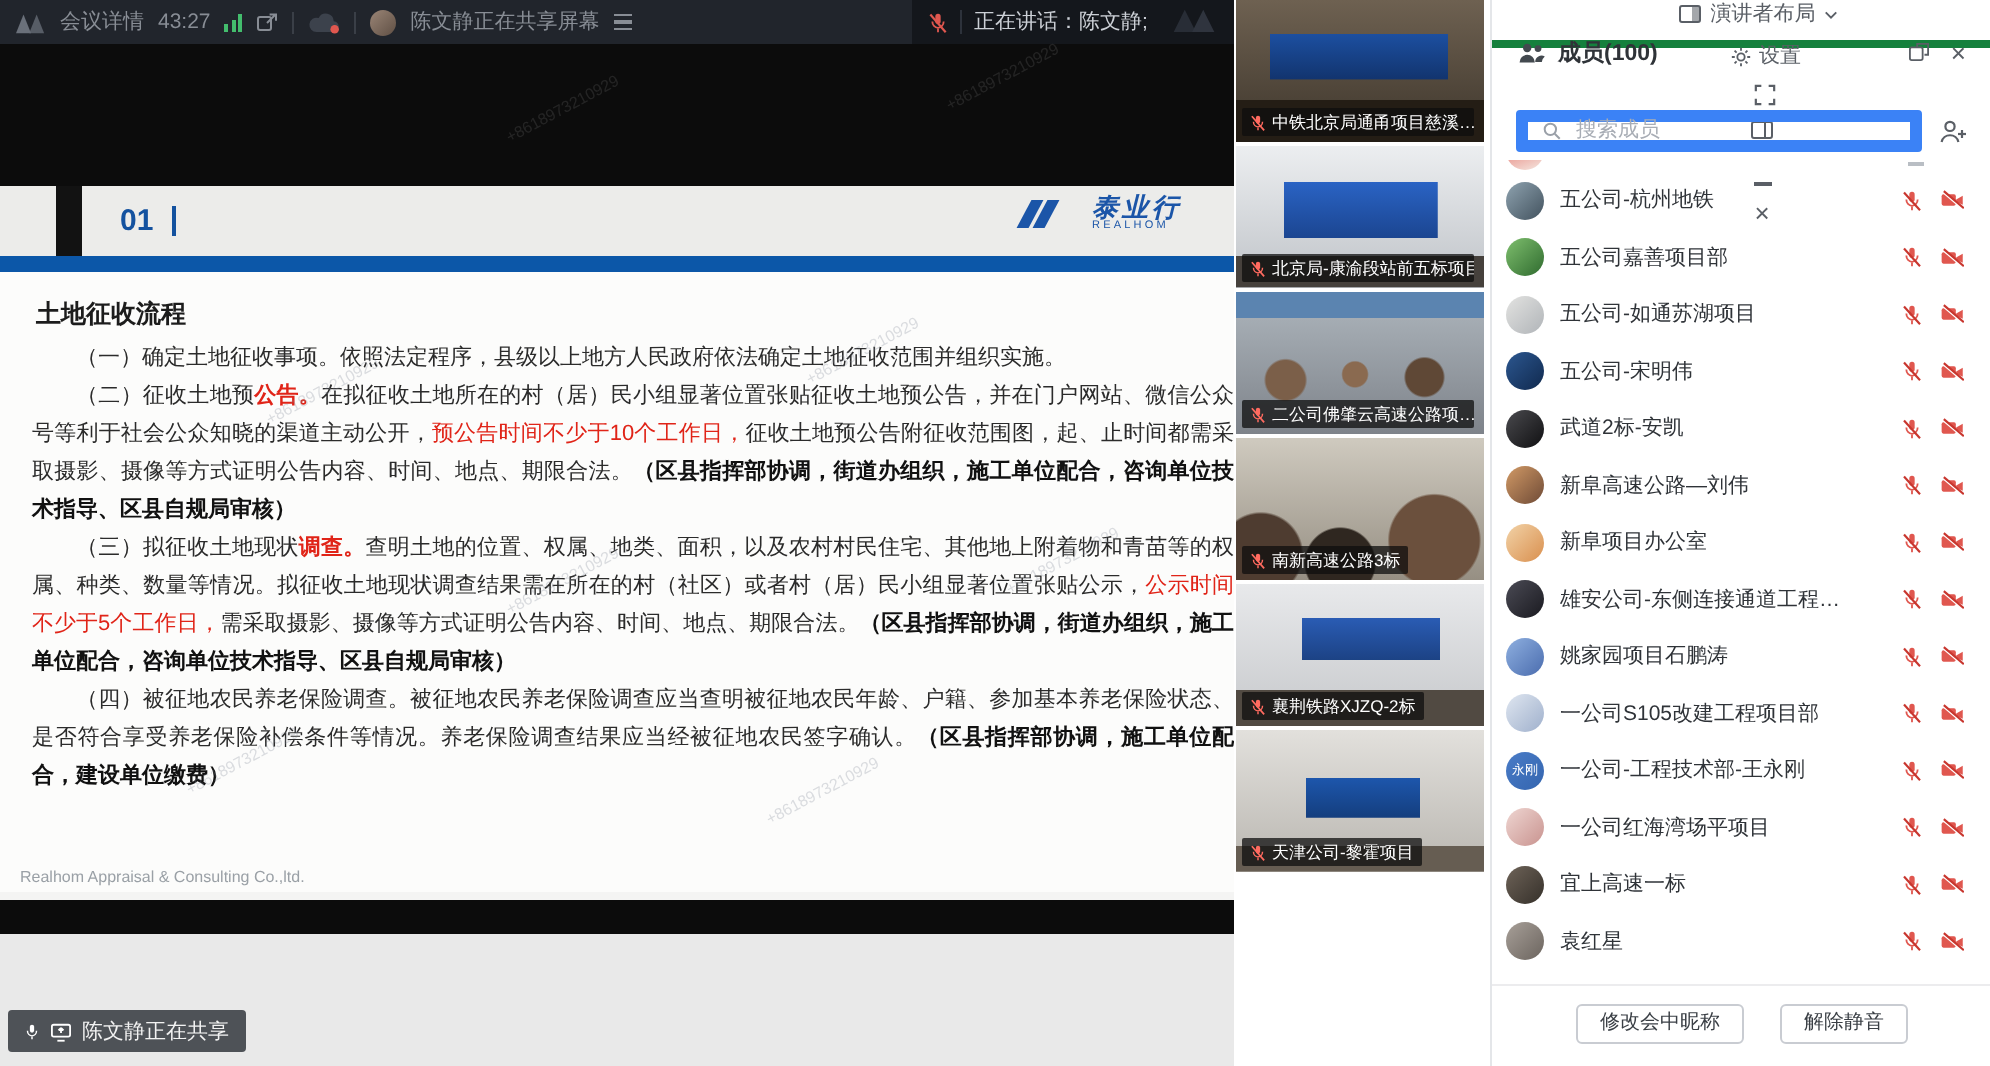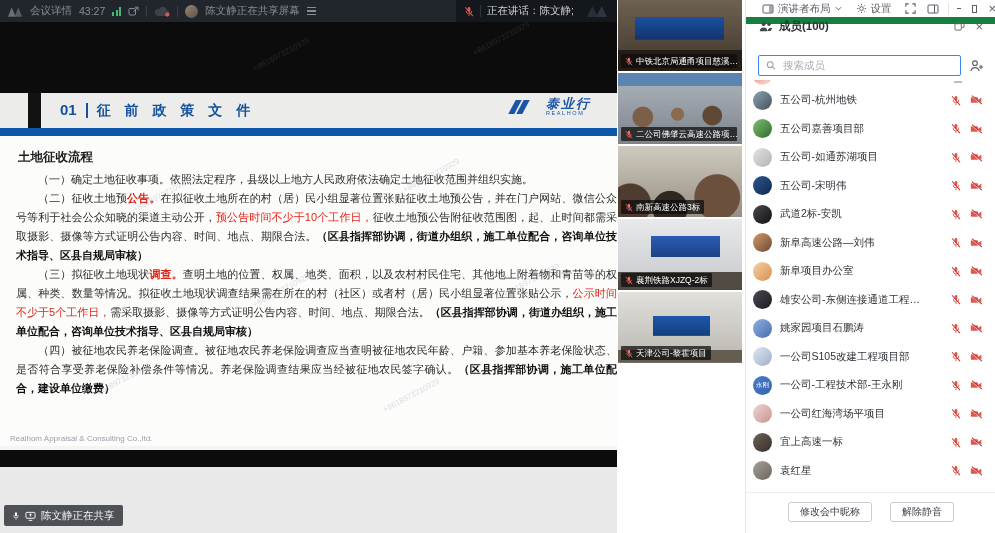--- a/index.html
+++ b/index.html
@@ -59,31 +59,31 @@
   .scene-hall{background-image:linear-gradient(#1c4fa0,#12346e),linear-gradient(#241d15,#241d15),linear-gradient(#6e6151,#3e362c);background-size:72% 32%,100% 30%,100% 100%;background-position:50% 36%,0 100%,0 0;}
   .scene-banner{background-image:linear-gradient(#1b4f9e,#123a7a),linear-gradient(#2e251c,#2e251c),linear-gradient(#8d7d67,#574b3c);background-size:78% 36%,100% 26%,100% 100%;background-position:50% 46%,0 100%,0 0;}
   .scene-bright{background-image:linear-gradient(#2a63c4,#1b4590),linear-gradient(#46413c,#46413c),linear-gradient(#eceef0,#bfc3c8);background-size:62% 40%,100% 22%,100% 100%;background-position:50% 42%,0 100%,0 0;}
   .scene-office{background-image:radial-gradient(circle at 20% 62%,#7b5f49 0 9%,transparent 10%),radial-gradient(circle at 48% 58%,#8a6a50 0 8%,transparent 9%),radial-gradient(circle at 76% 60%,#5f4836 0 9%,transparent 10%),linear-gradient(#5b84b0 0 18%,rgba(0,0,0,0) 18%),linear-gradient(#aeb6bd,#7e838a);}
   .scene-close{background-image:radial-gradient(circle at 10% 82%,#4e3c30 0 16%,transparent 17%),radial-gradient(circle at 42% 88%,#2f2720 0 18%,transparent 19%),radial-gradient(circle at 80% 72%,#6b503d 0 20%,transparent 21%),linear-gradient(#cfcabf,#968f83);}
   .scene-hall2{background-image:linear-gradient(#2a5cb4,#1c4284),linear-gradient(#514a42,#514a42),linear-gradient(#e8e9eb,#c6c8cb);background-size:56% 30%,100% 26%,100% 100%;background-position:60% 34%,0 100%,0 0;}
   .scene-tj{background-image:linear-gradient(#1d56ac,#143e7e),linear-gradient(#665d52,#665d52),linear-gradient(#e2e0dc,#b9b6b0);background-size:46% 28%,100% 18%,100% 100%;background-position:52% 46%,0 100%,0 0;}
 
   
   .right-panel{position:absolute;left:745px;top:0;width:250px;height:533px;background:#fff;border-left:1px solid #e4e6e9;}
-  .win-controls{position:absolute;left:0;top:0;width:250px;height:24px;display:flex;align-items:center;padding-left:16px;gap:7px;color:#5a5f66;font-size:10.5px;border-bottom:7px solid #15803d;}
+  .win-controls{position:absolute;left:0;top:0;width:250px;height:24px;display:flex;align-items:center;padding-left:16px;gap:7px;color:#5a5f66;font-size:10.5px;border-bottom:4px solid #15803d;flex-direction:column;}
   .wc-group{display:flex;align-items:center;gap:4px;white-space:nowrap;}
   .wc-sep{width:1px;height:12px;background:#e2e4e7;margin:0 2px;}
   .ic-min{width:9px;height:1.4px;background:#5a5f66;display:inline-block;}
   .ic-max{width:9px;height:8px;border:1.2px solid #5a5f66;display:inline-block;}
   .ic-close{font-size:13px;line-height:1;color:#5a5f66;}
   .panel-header{position:absolute;left:0;top:14px;width:250px;height:24px;display:flex;align-items:center;padding:0 13px;gap:6px;}
   .panel-title{font-size:11.5px;color:#2f3338;font-weight:bold;}
   .ph-right{margin-left:auto;display:flex;align-items:center;gap:10px;color:#5a5f66;}
   .search-row{position:absolute;left:0;top:52px;width:250px;height:26px;display:flex;align-items:center;padding:0 12px;gap:8px;}
-  .search-box{flex:1;height:21px;border:1px solid #3b82f6;border-radius:2px;display:flex;align-items:center;gap:5px;padding:0 7px;}
+  .search-box{flex:1;height:21px;border:6px solid #3b82f6;border-radius:2px;display:flex;align-items:center;gap:5px;padding:0 7px;}
   .search-box input{border:none;outline:none;width:100%;font-size:10.5px;color:#333;background:transparent;}
   .search-box input::placeholder{color:#a8adb5;}
   .member-list{position:absolute;left:0;top:80px;width:250px;height:412px;overflow:hidden;padding-top:0;}
   .partial-row{height:6px;overflow:hidden;position:relative;}
   .partial-row .pa{position:absolute;left:7px;top:-14px;width:19px;height:19px;border-radius:50%;background:linear-gradient(160deg,#e0574f,#f5e9e2);}
   .partial-row .pi{position:absolute;right:34px;top:1px;width:8px;height:2px;background:#b9bec4;}
   .member-row{height:28.5px;display:flex;align-items:center;padding:0 14px 0 7px;}
   .avatar{width:19px;height:19px;border-radius:50%;flex:0 0 19px;display:flex;align-items:center;justify-content:center;color:#fff;font-size:6.5px;letter-spacing:0;}
   .member-name{margin-left:8px;font-size:10.5px;color:#2f3338;white-space:nowrap;overflow:hidden;text-overflow:ellipsis;max-width:150px;}
   .row-icons{margin-left:auto;display:flex;align-items:center;gap:9px;}
@@ -154,21 +154,20 @@
   <div class="stage">
     <div class="slide-top-black">
       <span class="wm dark" style="left:250px;top:28px;">+8618973210929</span>
       <span class="wm dark" style="left:470px;top:12px;">+8618973210929</span>
     </div>
     <div class="title-band">
       <span class="band-notch"></span>
       <div class="slide-title-wrap">
         <span class="sec-no">01</span>
         <span class="sec-bar"></span>
-        <span class="sec-title">征 前 政 策 文 件</span>
       </div>
       <div class="slide-logo">
         <span class="logo-slashes">
             <i></i>
             <i></i>
           </span>
         <span class="logo-text-col">
           <span class="logo-cn">泰业行</span>
           <span class="logo-en">REALHOM</span>
         </span>
@@ -221,20 +220,33 @@
         <svg width="8" height="9" viewBox="0 0 12 13">
               <rect x="4.4" y="1" width="3.2" height="6" rx="1.6" fill="currentColor"></rect>
               <path d="M2.6 5.6a3.4 3.8 0 0 0 6.8 0" fill="none" stroke="currentColor" stroke-width="1.1"></path>
               <line x1="6" y1="9.8" x2="6" y2="12" stroke="currentColor" stroke-width="1.1"></line>
               <line class="slash" x1="1.4" y1="1.4" x2="10.6" y2="12" stroke="currentColor" stroke-width="1.3"></line>
             </svg>
       </span>
       <span>中铁北京局通甬项目慈溪…</span>
     </span>
   </div>
+      <div class="thumb scene-bright">
+    <span class="thumb-label">
+      <span style="display: inline-flex; color: rgb(255, 107, 96);">
+        <svg width="8" height="9" viewBox="0 0 12 13">
+              <rect x="4.4" y="1" width="3.2" height="6" rx="1.6" fill="currentColor"></rect>
+              <path d="M2.6 5.6a3.4 3.8 0 0 0 6.8 0" fill="none" stroke="currentColor" stroke-width="1.1"></path>
+              <line x1="6" y1="9.8" x2="6" y2="12" stroke="currentColor" stroke-width="1.1"></line>
+              <line class="slash" x1="1.4" y1="1.4" x2="10.6" y2="12" stroke="currentColor" stroke-width="1.3"></line>
+            </svg>
+      </span>
+      <span>北京局-康渝段站前五标项目</span>
+    </span>
+  </div>
       <div class="thumb scene-office">
     <span class="thumb-label">
       <span style="display: inline-flex; color: rgb(255, 107, 96);">
         <svg width="8" height="9" viewBox="0 0 12 13">
               <rect x="4.4" y="1" width="3.2" height="6" rx="1.6" fill="currentColor"></rect>
               <path d="M2.6 5.6a3.4 3.8 0 0 0 6.8 0" fill="none" stroke="currentColor" stroke-width="1.1"></path>
               <line x1="6" y1="9.8" x2="6" y2="12" stroke="currentColor" stroke-width="1.1"></line>
               <line class="slash" x1="1.4" y1="1.4" x2="10.6" y2="12" stroke="currentColor" stroke-width="1.3"></line>
             </svg>
       </span>

